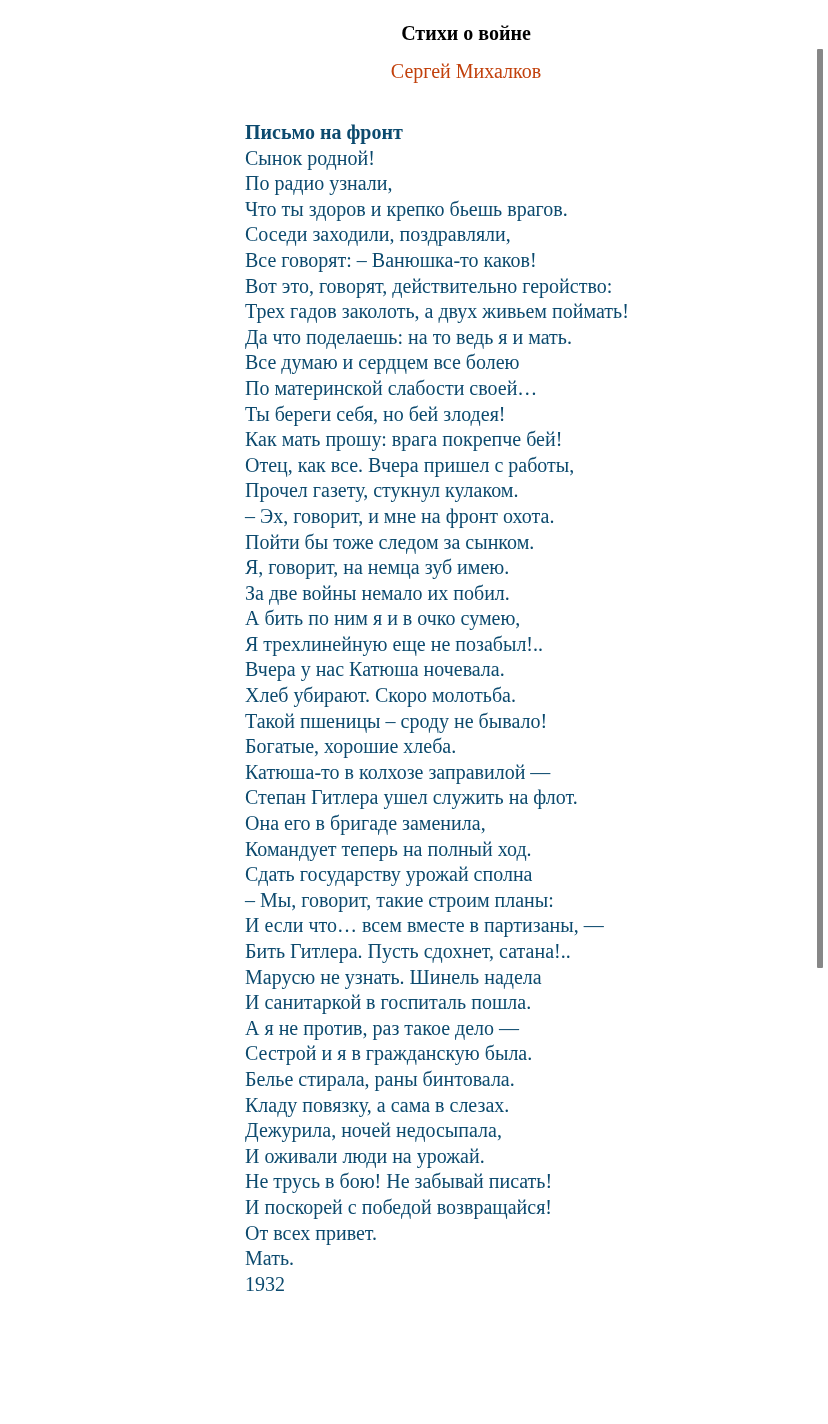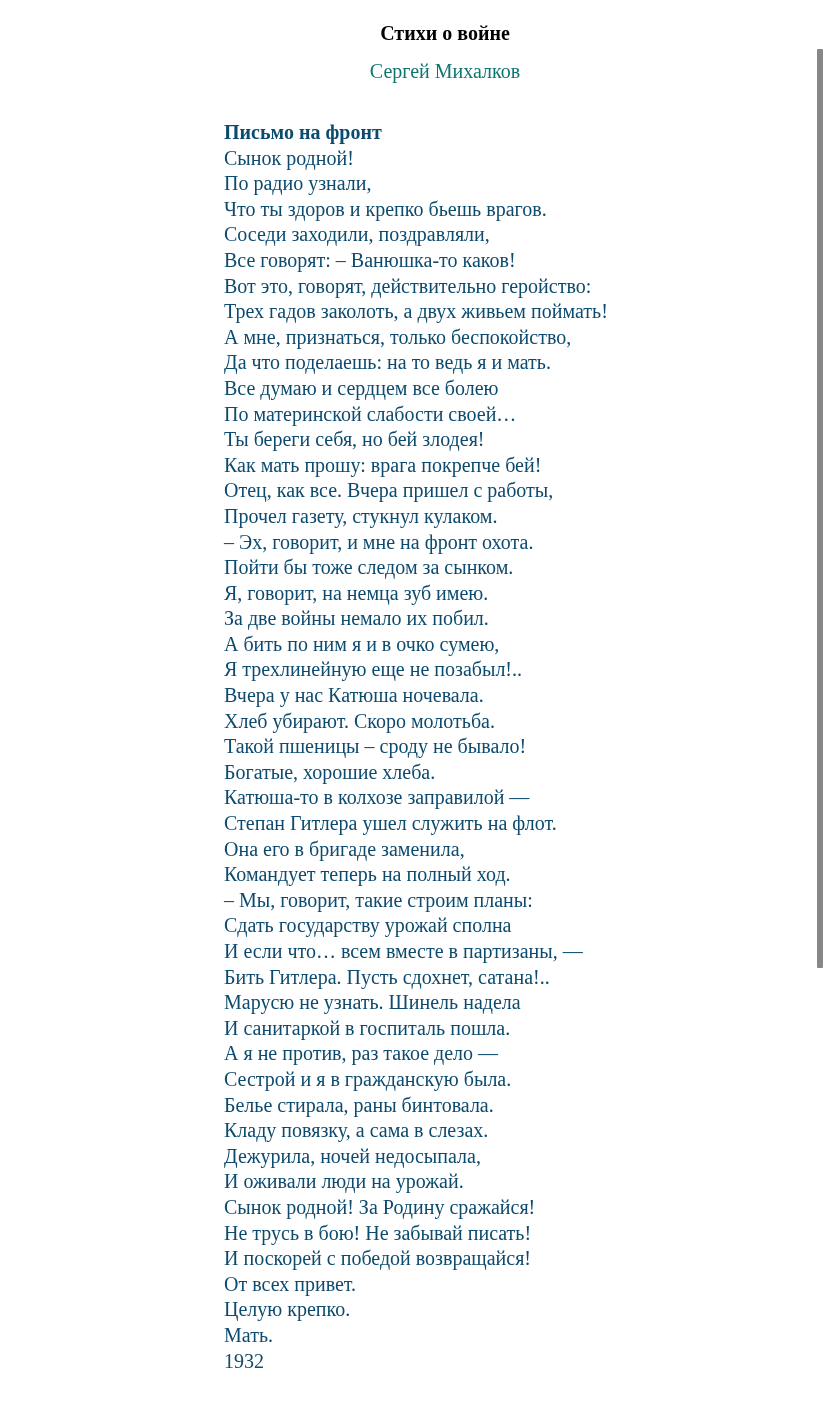--- a/index.html
+++ b/index.html
@@ -12,39 +12,39 @@
     color: #111111;
   }
   .page {
     position: relative;
     width: 828px;
     height: 1424px;
     padding-top: 20px;
   }
   .content {
     position: absolute;
-    left: 224px;
+    left: 245px;
     top: 20px;
     width: 442px;
   }
   .doc-title {
     text-align: center;
     font-size: 20px;
     font-weight: bold;
     line-height: 26px;
     color: #000000;
   }
   .author-row {
     text-align: center;
     margin-top: 12px;
     line-height: 26px;
   }
   .author-link {
     font-size: 20px;
-    color: #0f766e;
+    color: #c2410c;
     text-decoration: none;
     cursor: pointer;
   }
   .poem {
     margin-top: 34px;
     font-size: 20px;
     line-height: 25.6px;
     color: #0c4a6e;
   }
   .poem-title {
@@ -78,21 +78,20 @@
     <div class="poem">
       <div class="poem-line poem-title">Письмо на фронт</div>
       <div id="poem-lines">
           <div class="poem-line">Сынок родной!</div>
           <div class="poem-line">По радио узнали,</div>
           <div class="poem-line">Что ты здоров и крепко бьешь врагов.</div>
           <div class="poem-line">Соседи заходили, поздравляли,</div>
           <div class="poem-line">Все говорят: – Ванюшка-то каков!</div>
           <div class="poem-line">Вот это, говорят, действительно геройство:</div>
           <div class="poem-line">Трех гадов заколоть, а двух живьем поймать!</div>
-          <div class="poem-line">А мне, признаться, только беспокойство,</div>
           <div class="poem-line">Да что поделаешь: на то ведь я и мать.</div>
           <div class="poem-line">Все думаю и сердцем все болею</div>
           <div class="poem-line">По материнской слабости своей…</div>
           <div class="poem-line">Ты береги себя, но бей злодея!</div>
           <div class="poem-line">Как мать прошу: врага покрепче бей!</div>
           <div class="poem-line">Отец, как все. Вчера пришел с работы,</div>
           <div class="poem-line">Прочел газету, стукнул кулаком.</div>
           <div class="poem-line">– Эх, говорит, и мне на фронт охота.</div>
           <div class="poem-line">Пойти бы тоже следом за сынком.</div>
           <div class="poem-line">Я, говорит, на немца зуб имею.</div>
@@ -100,37 +99,35 @@
           <div class="poem-line">А бить по ним я и в очко сумею,</div>
           <div class="poem-line">Я трехлинейную еще не позабыл!..</div>
           <div class="poem-line">Вчера у нас Катюша ночевала.</div>
           <div class="poem-line">Хлеб убирают. Скоро молотьба.</div>
           <div class="poem-line">Такой пшеницы – сроду не бывало!</div>
           <div class="poem-line">Богатые, хорошие хлеба.</div>
           <div class="poem-line">Катюша-то в колхозе заправилой —</div>
           <div class="poem-line">Степан Гитлера ушел служить на флот.</div>
           <div class="poem-line">Она его в бригаде заменила,</div>
           <div class="poem-line">Командует теперь на полный ход.</div>
+          <div class="poem-line">Сдать государству урожай сполна</div>
           <div class="poem-line">– Мы, говорит, такие строим планы:</div>
-          <div class="poem-line">Сдать государству урожай сполна</div>
           <div class="poem-line">И если что… всем вместе в партизаны, —</div>
           <div class="poem-line">Бить Гитлера. Пусть сдохнет, сатана!..</div>
           <div class="poem-line">Марусю не узнать. Шинель надела</div>
           <div class="poem-line">И санитаркой в госпиталь пошла.</div>
           <div class="poem-line">А я не против, раз такое дело —</div>
           <div class="poem-line">Сестрой и я в гражданскую была.</div>
           <div class="poem-line">Белье стирала, раны бинтовала.</div>
           <div class="poem-line">Кладу повязку, а сама в слезах.</div>
           <div class="poem-line">Дежурила, ночей недосыпала,</div>
           <div class="poem-line">И оживали люди на урожай.</div>
-          <div class="poem-line">Сынок родной! За Родину сражайся!</div>
           <div class="poem-line">Не трусь в бою! Не забывай писать!</div>
           <div class="poem-line">И поскорей с победой возвращайся!</div>
           <div class="poem-line">От всех привет.</div>
-          <div class="poem-line">Целую крепко.</div>
           <div class="poem-line">Мать.</div>
           <div class="poem-line">1932</div>
         </div>
     </div>
 
   </div>
 
   <div class="scrollbar-thumb"></div>
 </div>
 

